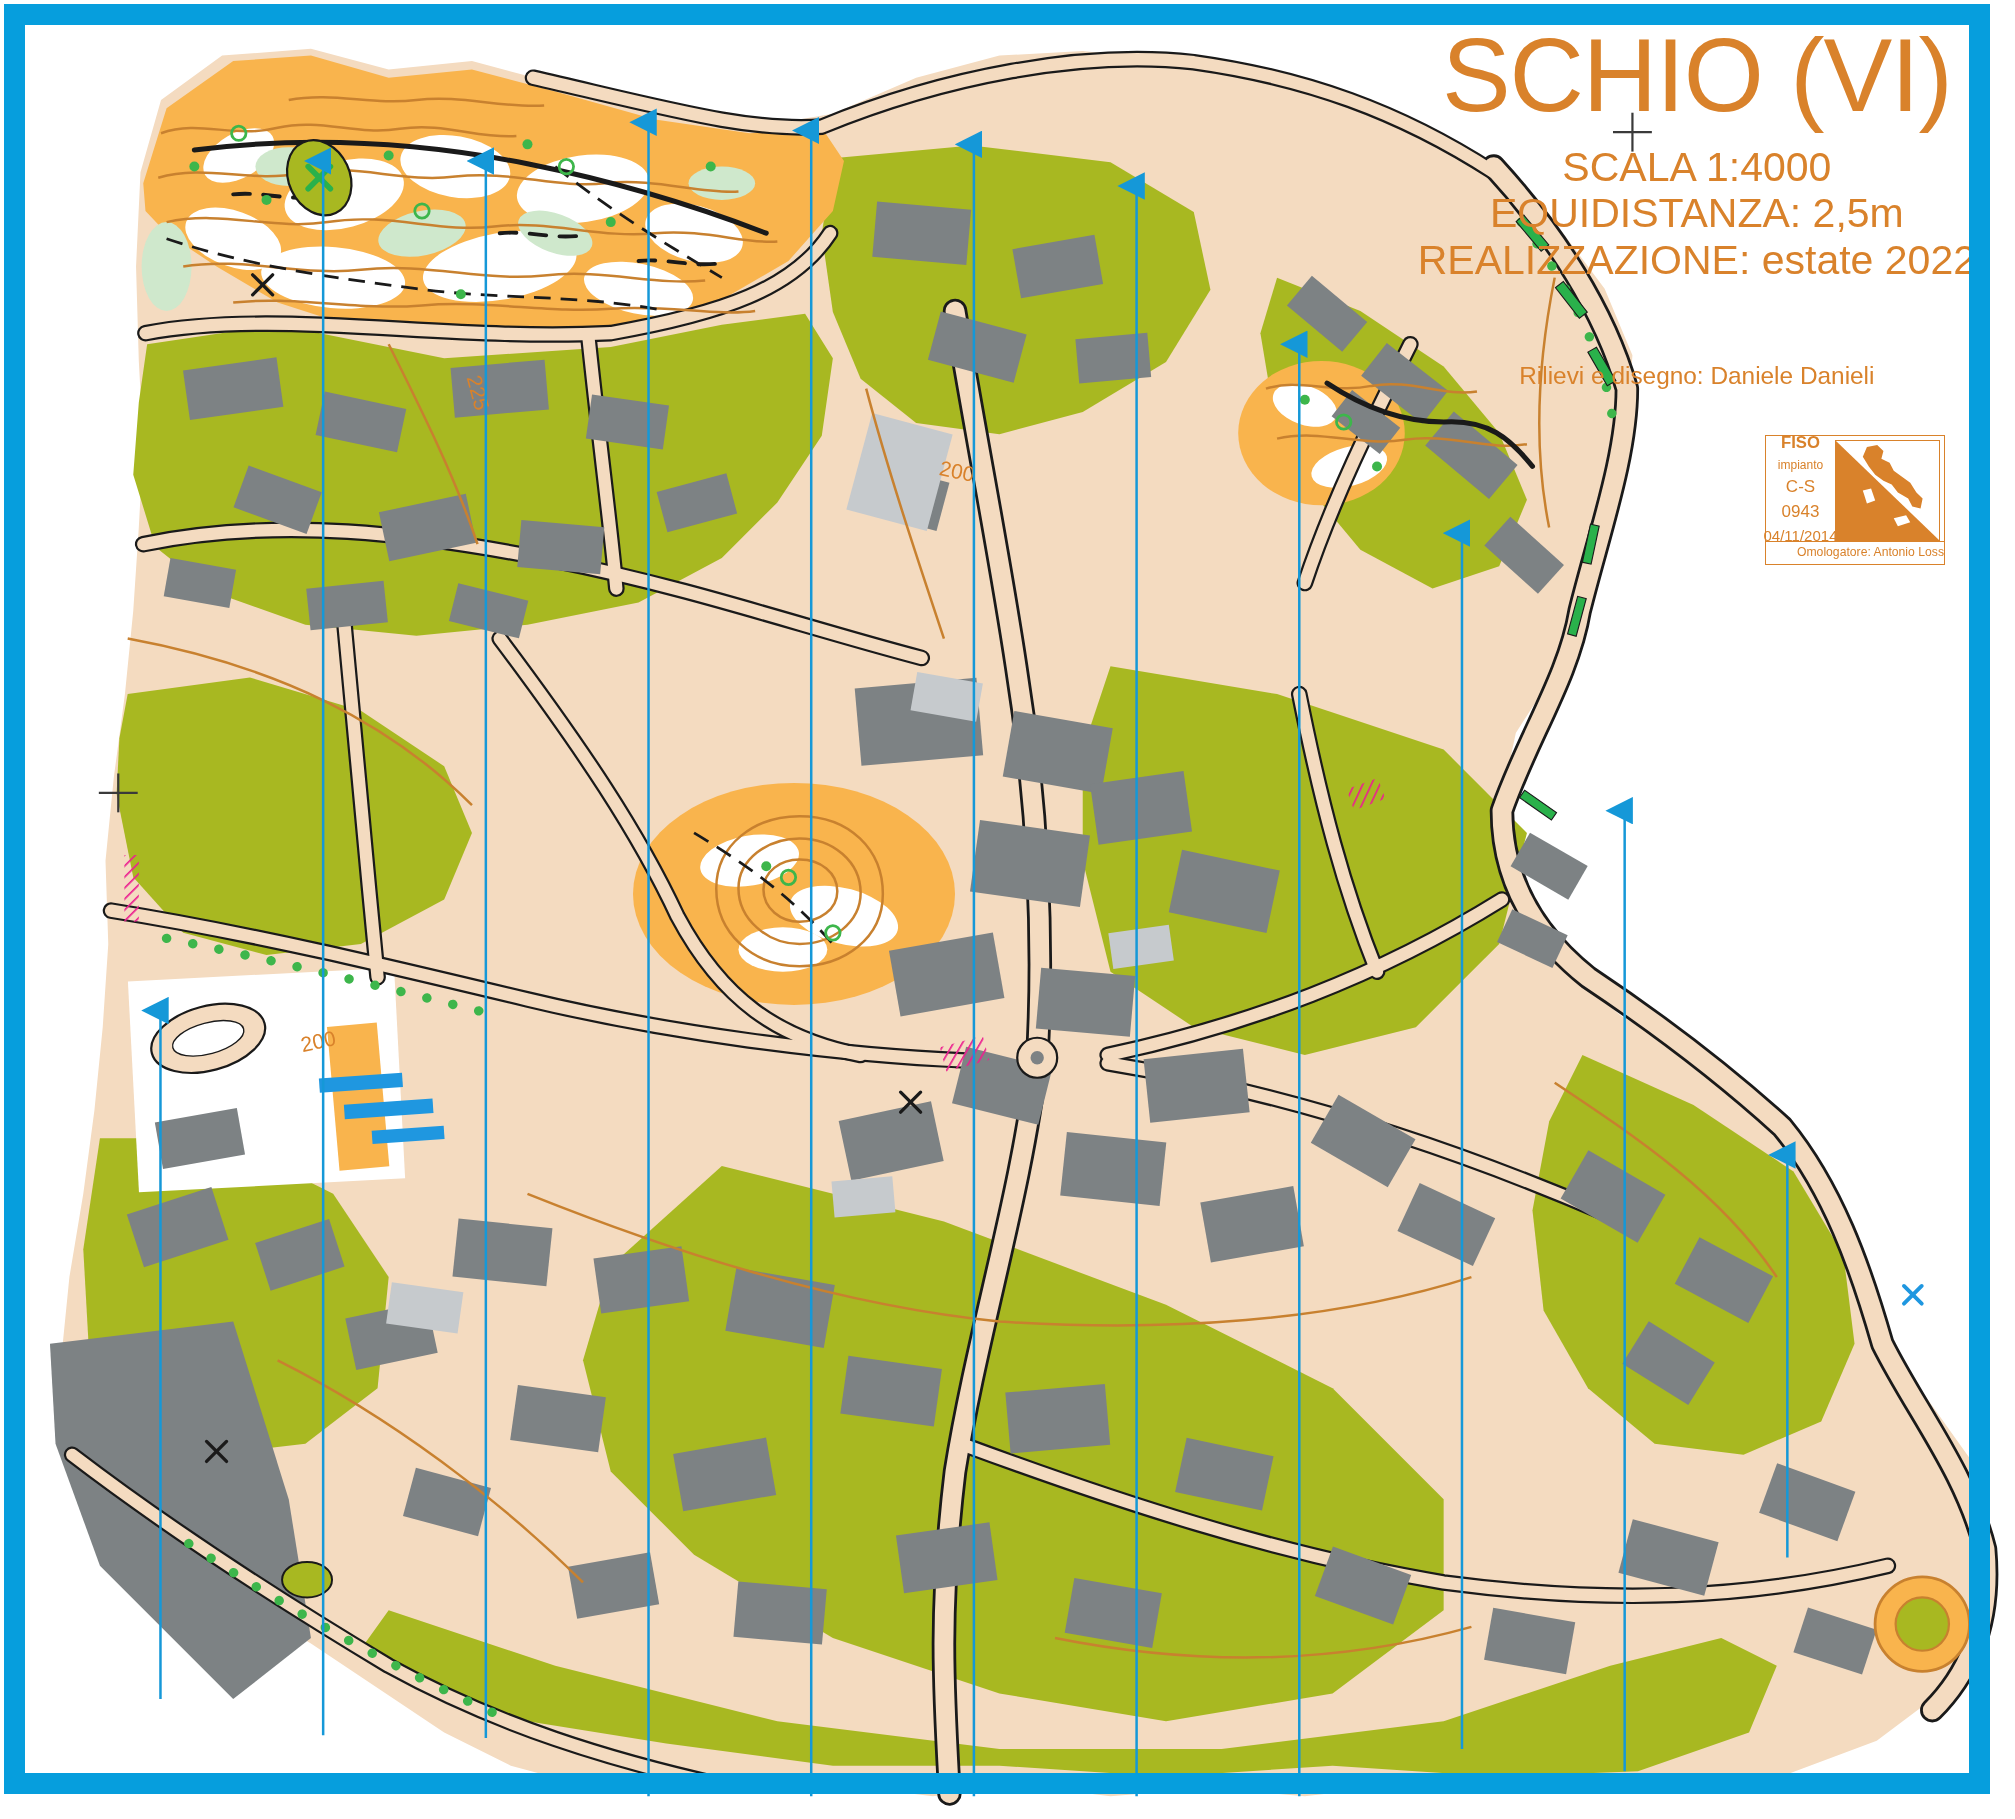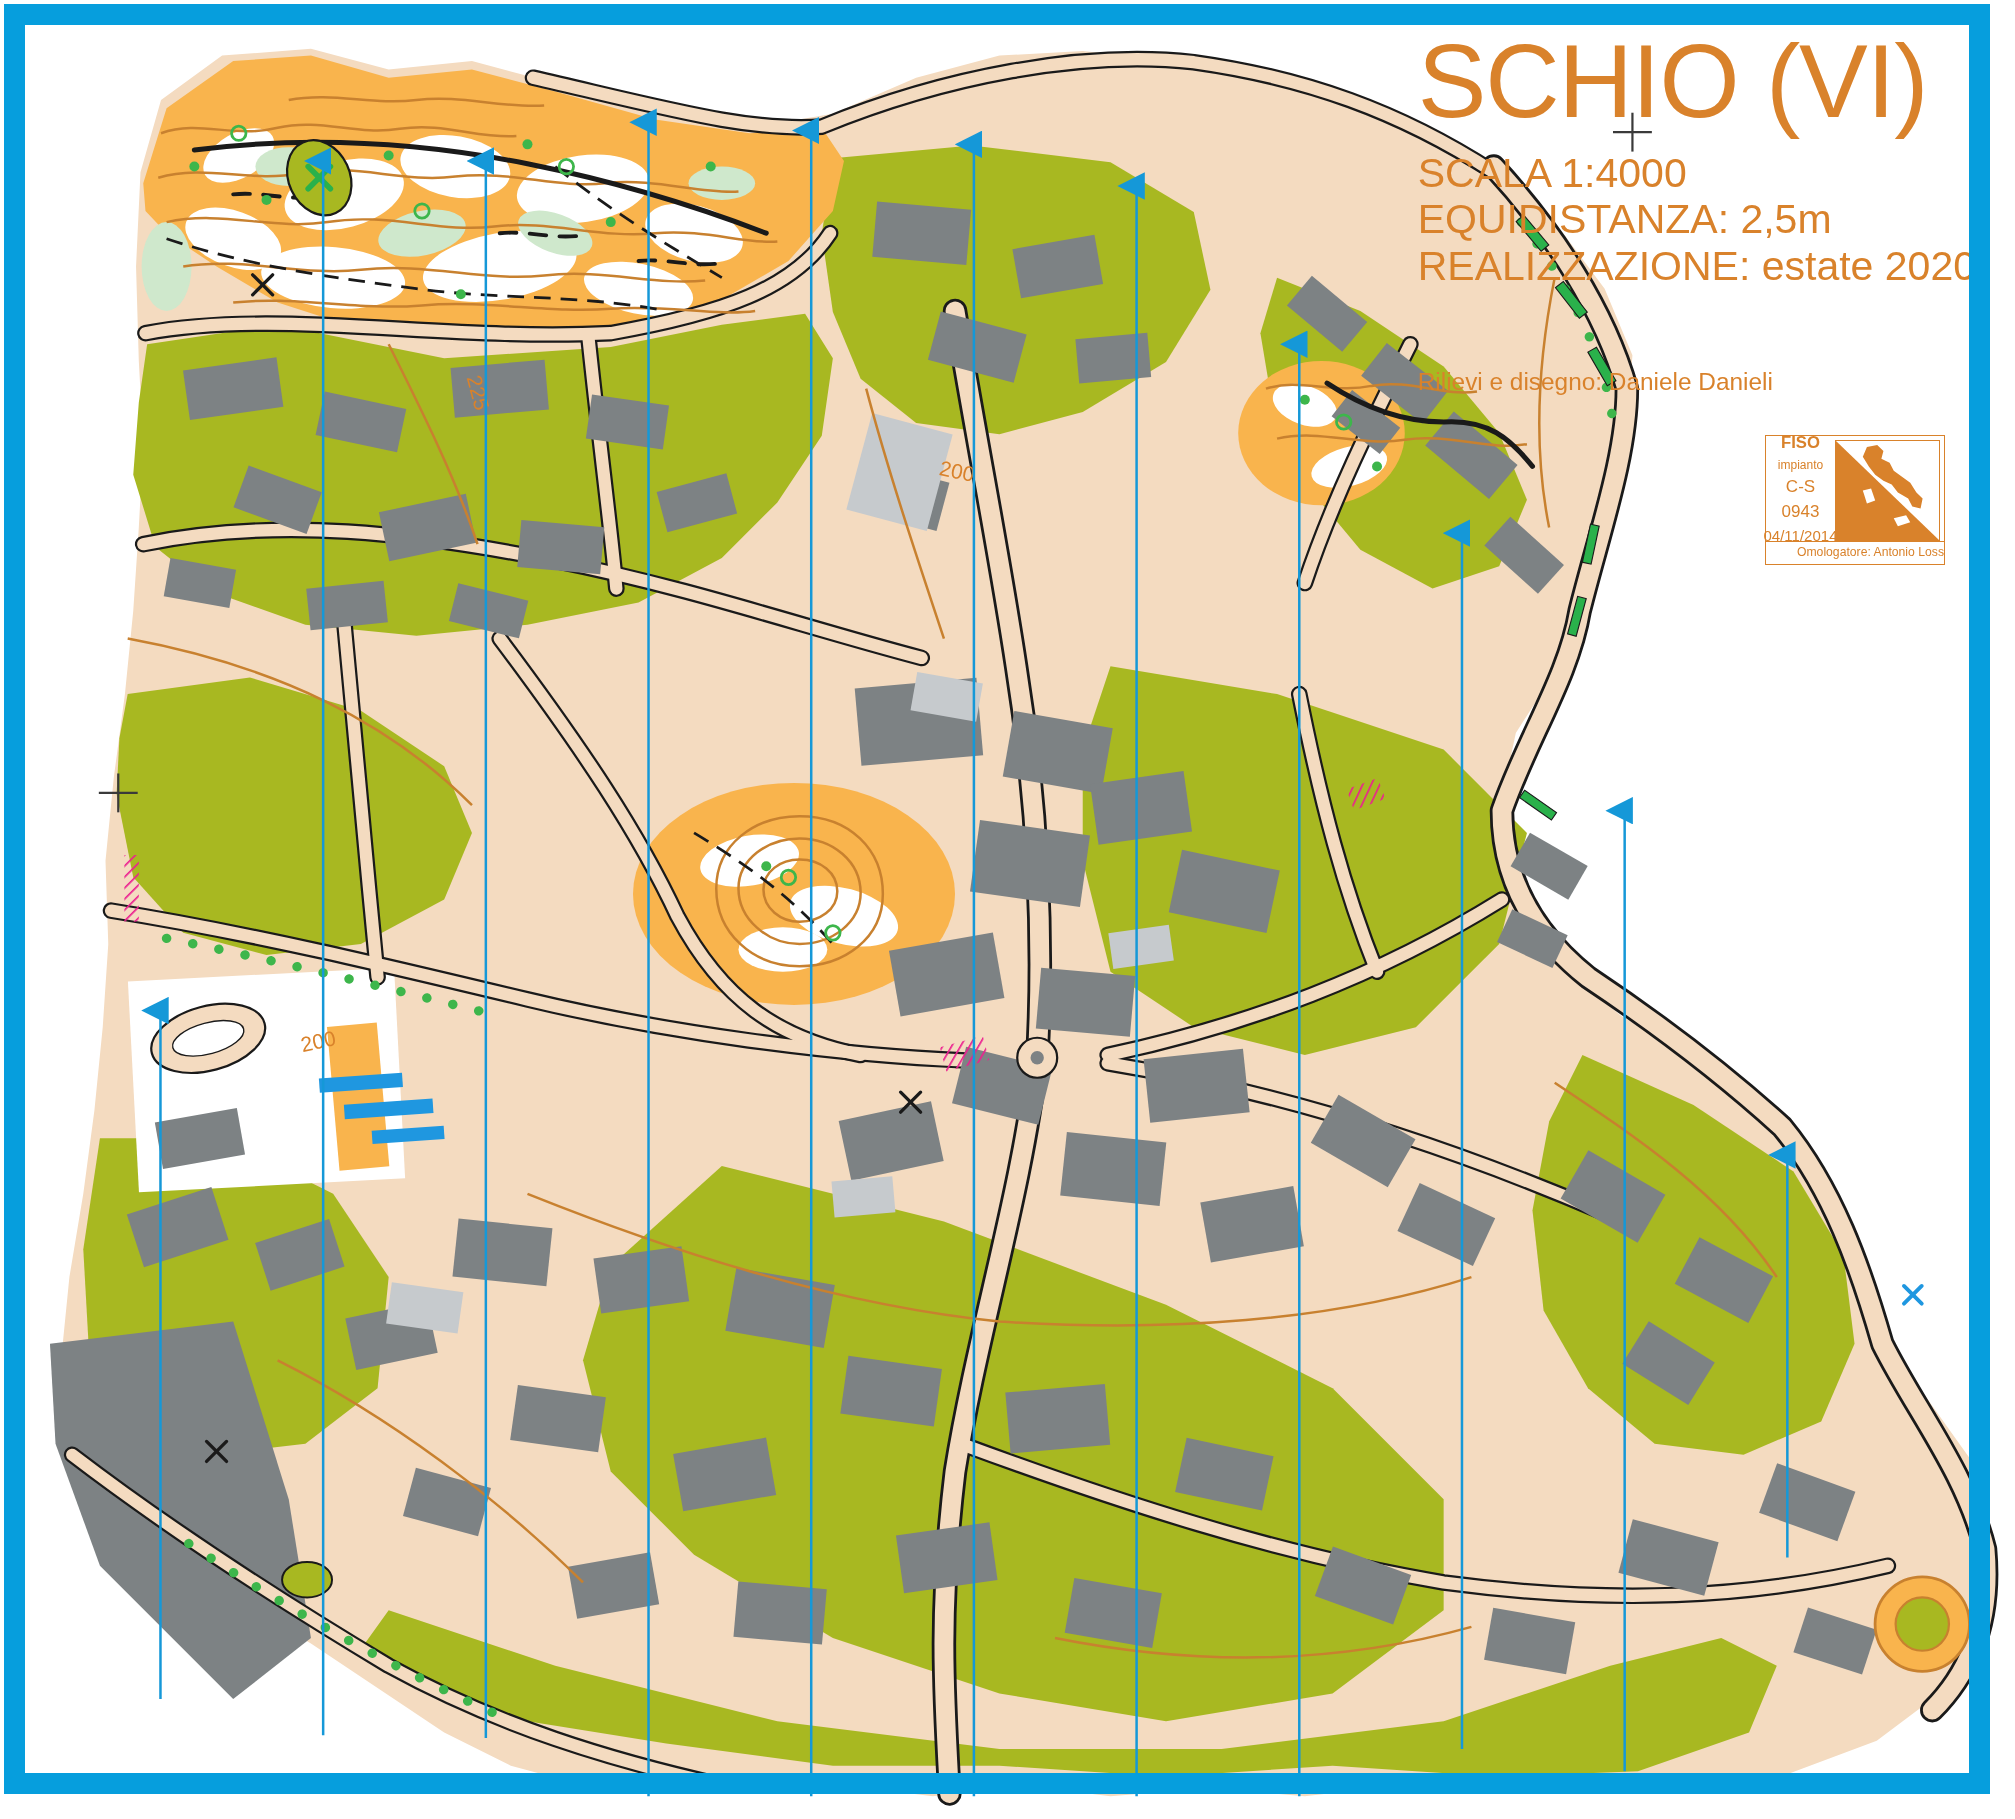--- a/index.html
+++ b/index.html
@@ -1,21 +1,21 @@
 <!DOCTYPE html>
 <html style="font-size:9px"><head>
 <meta charset="utf-8">
 <style>
   html,body{margin:0;padding:0}
   body{width:2015px;height:1819px;position:relative;background:#fff;
        font-family:"Liberation Sans",sans-serif;overflow:hidden}
   .frame{position:absolute;left:4.4px;top:4.4px;width:1986px;height:1790px;
          border:21px solid #069edd;box-sizing:border-box;z-index:50;pointer-events:none}
   #map-svg{position:absolute;left:0;top:0;z-index:1}
-  .titleblock{position:absolute;top:28px;right:39px;text-align:left;color:#d9822b;z-index:10}
+  .titleblock{position:absolute;top:22px;right:39px;text-align:center;color:#d9822b;z-index:10}
   .map-title{font-size:103px;line-height:1.05;letter-spacing:-1.1px;white-space:nowrap}
   .subs{margin-top:14px;font-size:41px;line-height:1.13;white-space:nowrap}
   .credits{margin-top:79px;font-size:24.4px;white-space:nowrap}
   .fiso{position:absolute;left:1765px;top:435px;width:180px;height:130px;background:#fff;
         border:1.7px solid #d9822b;box-sizing:border-box;color:#d9822b;z-index:10}
   .fiso-main{display:flex;height:105px}
   .fiso-left{width:69px;display:flex;flex-direction:column;align-items:center;
              justify-content:center;gap:5px;text-align:center}
   .f-fed{font-size:16.7px;font-weight:bold}
   .f-imp{font-size:12px}
@@ -380,21 +380,21 @@
     <line class="regcross" x1="178" y1="1428" x2="248" y2="1428"></line>
     <line class="regcross" x1="213" y1="1393" x2="213" y2="1463"></line>
   </g>
 </svg>
 
 <div class="titleblock">
   <div class="map-title">SCHIO (VI)</div>
   <div class="subs">
     <div>SCALA 1:4000</div>
     <div>EQUIDISTANZA: 2,5m</div>
-    <div>REALIZZAZIONE: estate 2020</div>
+    <div>REALIZZAZIONE: estate 2022</div>
   </div>
   <div class="credits">Rilievi e disegno: Daniele Danieli</div>
 </div>
 
 <div class="fiso">
   <div class="fiso-main">
     <div class="fiso-left">
       <div class="f-fed">FISO</div>
       <div class="f-imp">impianto</div>
       <div class="f-cat">C-S</div>

